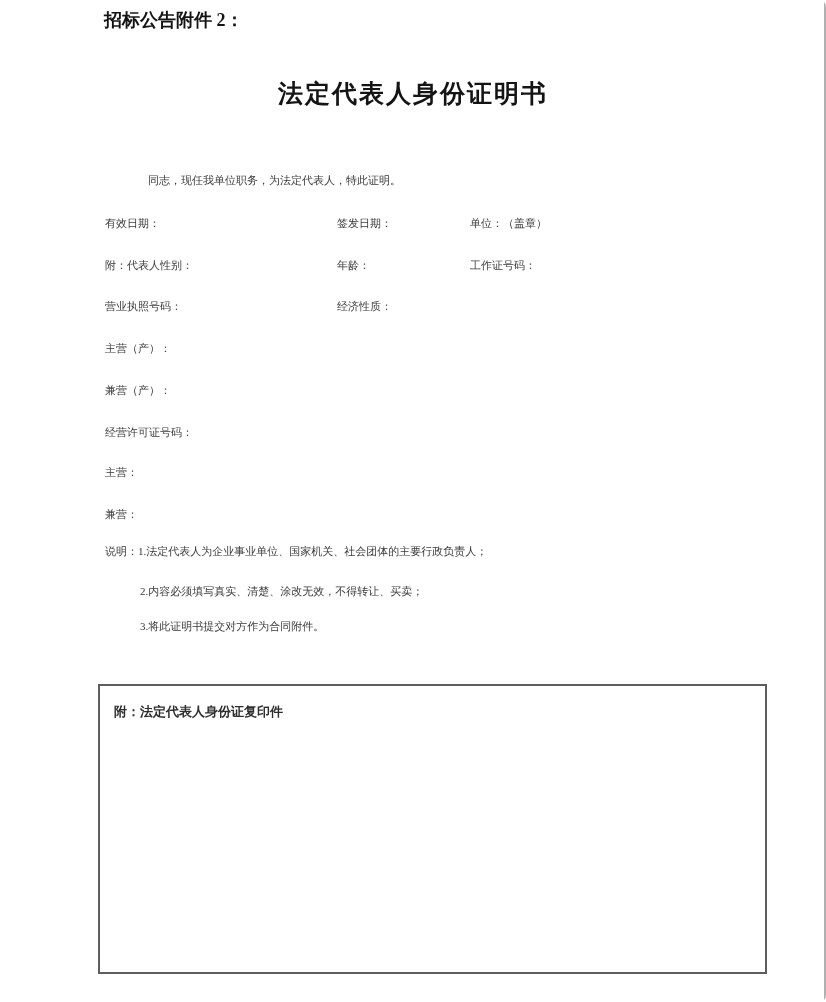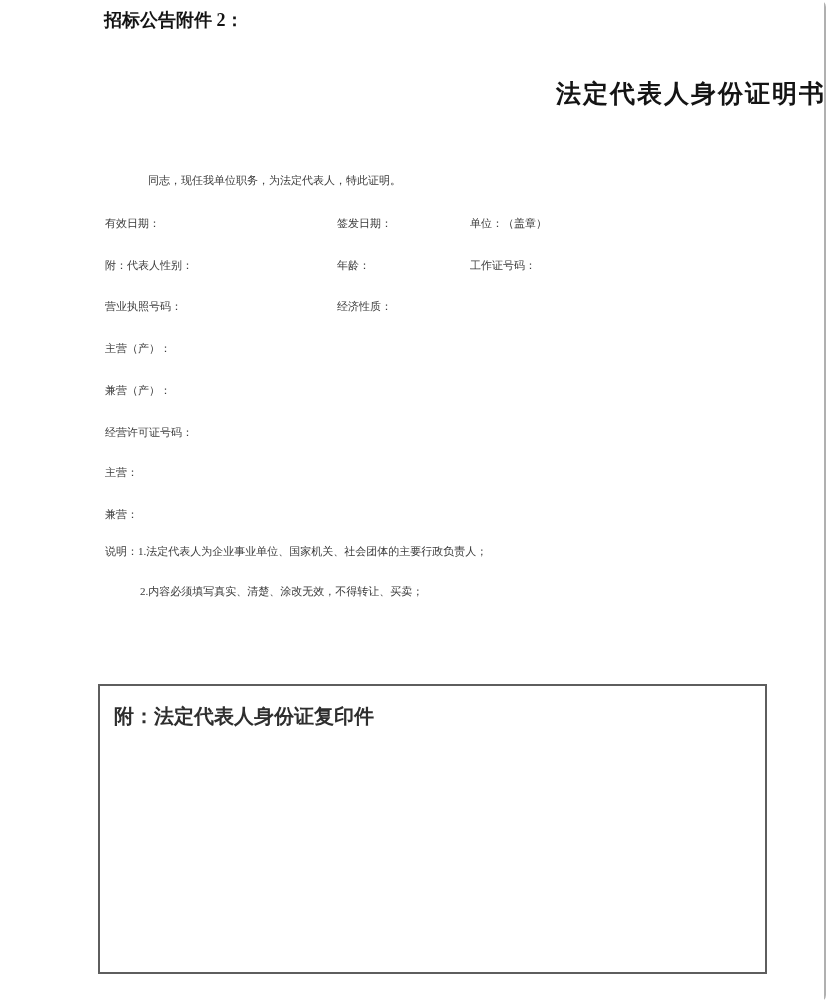--- a/index.html
+++ b/index.html
@@ -24,21 +24,21 @@
     font-weight: bold;
     color: #141414;
     white-space: nowrap;
     line-height: 22px;
   }
   .doc-title {
     position: absolute;
     left: 0;
     top: 80px;
     width: 100%;
-    text-align: right;
+    text-align: center;
     font-size: 25px;
     font-weight: bold;
     letter-spacing: 2px;
     color: #141414;
     line-height: 28px;
   }
   .line {
     position: absolute;
     left: 105px;
     width: 640px;
@@ -59,21 +59,21 @@
     width: 665px;
     height: 286px;
     border: 2px solid #5e5e5e;
     background: #ffffff;
     box-sizing: content-box;
   }
   .attachment-box-label {
     position: absolute;
     left: 14px;
     top: 17px;
-    font-size: 20px;
+    font-size: 13px;
     font-weight: bold;
     color: #2e2e2e;
     white-space: nowrap;
   }
   .page-right-edge {
     position: absolute;
     right: 0;
     top: 0;
     width: 2px;
     height: 100%;
@@ -117,20 +117,21 @@
   <div class="line" style="top:462px">主营：</div>
 
   <div class="line" style="top:504px">兼营：</div>
 
   <div class="line" style="top:541px">
     <span>说明：</span><span>1.法定代表人为企业事业单位、国家机关、社会团体的主要行政负责人；</span>
   </div>
 
   <div class="line note-item" style="top:581px">2.内容必须填写真实、清楚、涂改无效，不得转让、买卖；</div>
 
+  <div class="line note-item" style="top:616px">3.将此证明书提交对方作为合同附件。</div>
 
   <div class="attachment-box">
     <div class="attachment-box-label">附：法定代表人身份证复印件</div>
   </div>
 
   <div class="page-right-edge"></div>
 
 </div>
 
 </body></html>

